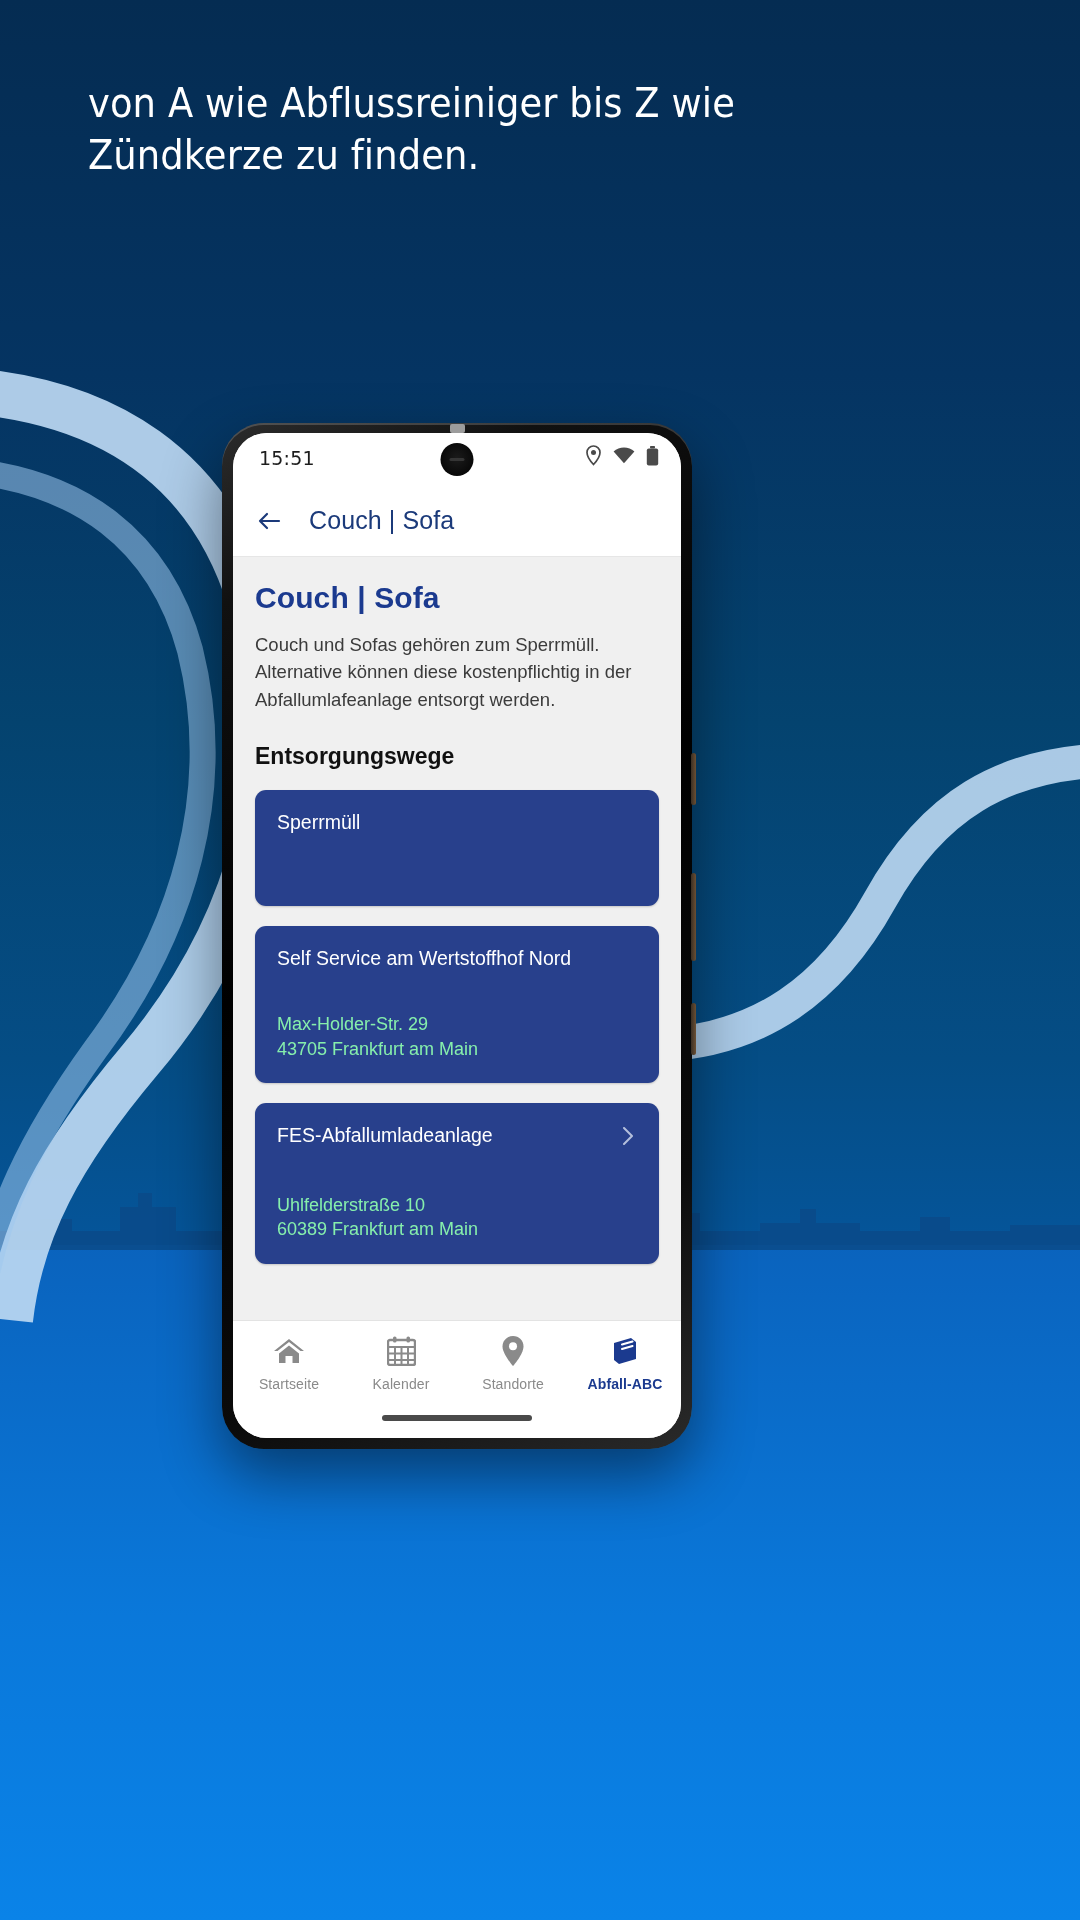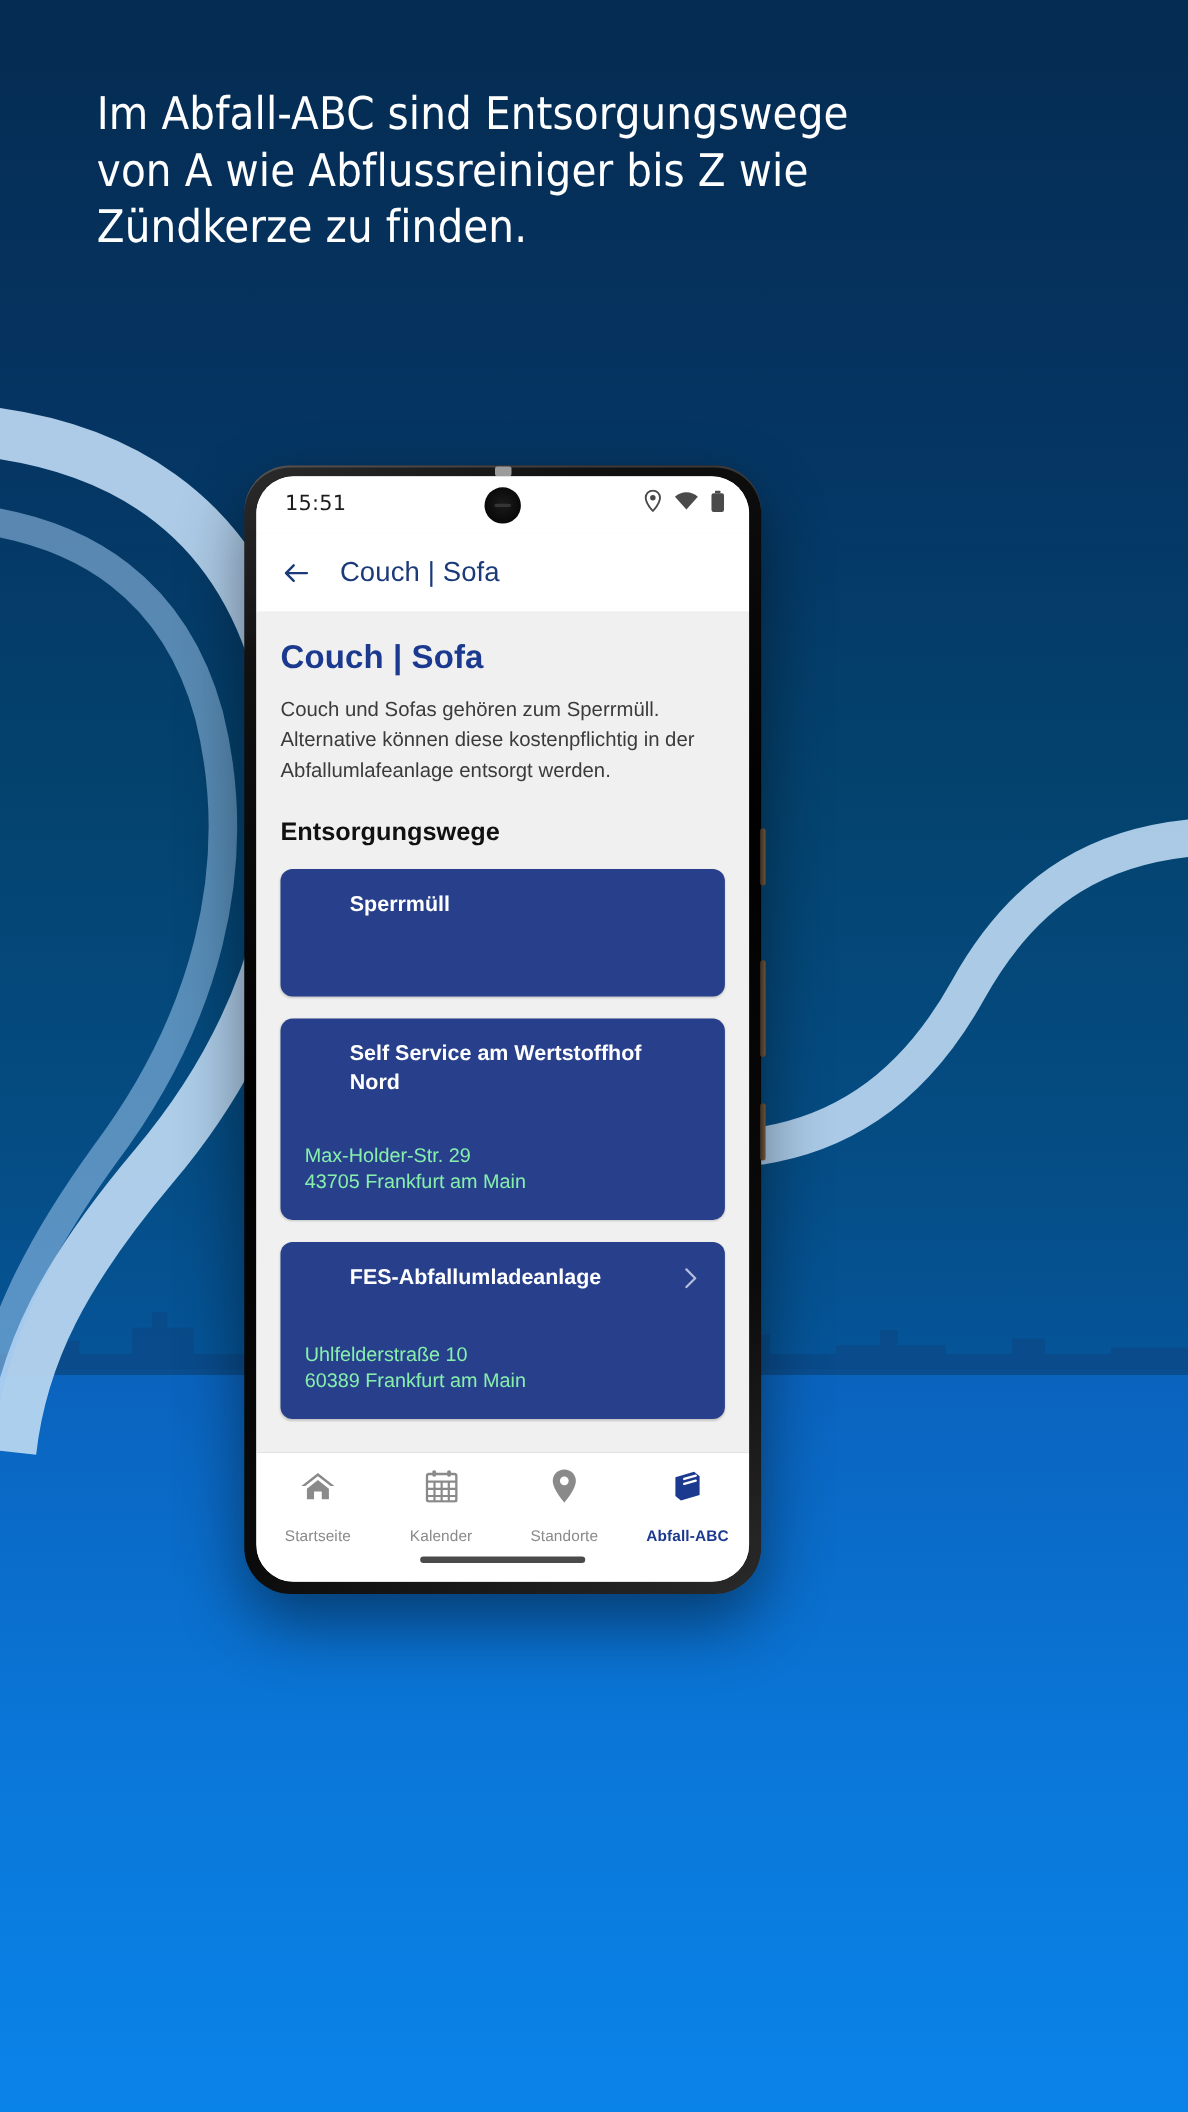--- a/index.html
+++ b/index.html
@@ -129,41 +129,40 @@
   .card {
     background:#28408c; border-radius:11px;
     padding:20px 22px 22px 22px; margin-bottom:20px;
     color:#ffffff; position:relative;
     box-shadow:0 1px 2px rgba(0,0,0,.18);
   }
   .card-a { min-height:116px; }
   .card-b { min-height:156px; }
   .card-c { min-height:140px; }
   .card-title {
-    font-size:19.5px; font-weight:700; line-height:1.33;
+    font-size:19.5px; font-weight:400; line-height:1.33;
     padding-right:34px;
-    margin-left:41px;
   }
   .card-addr {
     font-size:18px; line-height:1.36; margin-top:44px; color:#86efac;
   }
   .card-b .card-addr { margin-top:40px; }
   .chev {
     position:absolute; right:20px; top:22px; width:22px; height:22px;
     opacity:.85;
   }
 
   
   .bottomnav {
     position:absolute; left:0; right:0; bottom:0; height:118px;
     background:#ffffff; border-top:1px solid #e3e3e3;
     display:flex; align-items:flex-start; padding-top:14px;
   }
   .nav-item {
-    flex:1; display:flex; flex-direction:column; align-items:center; gap:21px;
+    flex:1; display:flex; flex-direction:column; align-items:center; gap:9px;
     cursor:pointer;
   }
   .nav-icon { height:32px; display:flex; align-items:center; justify-content:center; }
   .nav-label { font-size:14px; color:#8a8a8a; letter-spacing:.1px; }
   .nav-item.active .nav-label { color:#1b3a8f; font-weight:700;text-align:right; }
   .home-indicator {
     position:absolute; left:50%; transform:translateX(-50%); bottom:17px;
     width:150px; height:6px; border-radius:4px; background:#4a4a4a;
   }
 </style>
@@ -187,21 +186,20 @@
   <svg class="ribbon" viewBox="0 0 1080 1920" preserveAspectRatio="none">
     <path d="M-40,390 C110,400 210,470 250,600 C300,760 250,930 140,1060
              C60,1155 20,1230 10,1320" fill="none" stroke="#bcd8f2" stroke-width="46" opacity="0.92"></path>
     <path d="M-40,470 C80,480 160,540 190,650 C225,790 185,930 95,1050
              C30,1140 -5,1215 -18,1300" fill="none" stroke="#9fc8ef" stroke-width="26" opacity="0.55"></path>
     <path d="M1120,760 C1000,760 930,810 880,900 C830,990 760,1040 660,1045" fill="none" stroke="#bcd8f2" stroke-width="34" opacity="0.9"></path>
   </svg>
 </div>
 
 <div class="headline">
-  <div>Im Abfall-ABC sind Entsorgungswege</div>
   <div>von A wie Abflussreiniger bis Z wie</div>
   <div>Zündkerze zu finden.</div>
 </div>
 
 <div class="phone">
   <div class="phone-btn-1"></div>
   <div class="phone-btn-2"></div>
   <div class="phone-btn-3"></div>
 
   <div class="screen">

